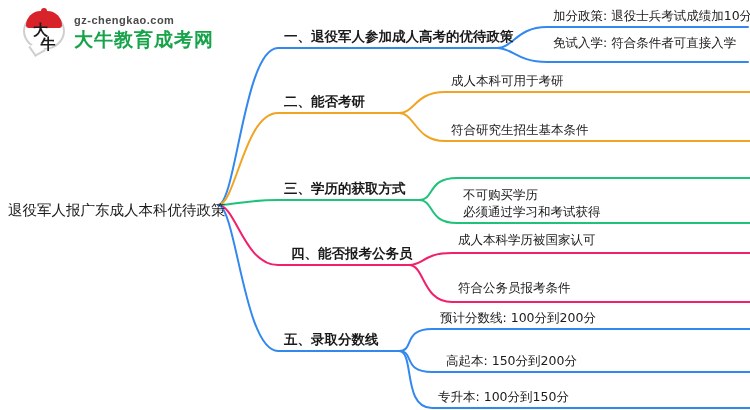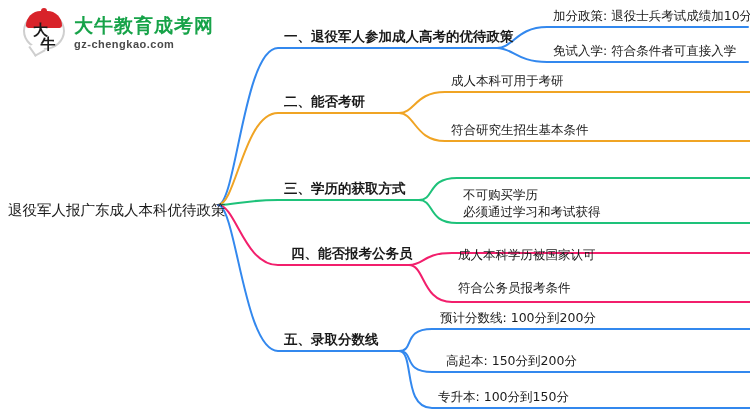--- a/index.html
+++ b/index.html
@@ -75,22 +75,22 @@
   <div id="logo">
     <div id="logo-mark">
       <div class="bubble"></div>
       <div class="cap"></div>
       <div class="glyphs">
         <span>大</span>
         <span>牛</span>
       </div>
     </div>
     <div id="logo-text">
+      <div id="logo-sub">gz-chengkao.com</div>
       <div id="logo-title">大牛教育成考网</div>
-      <div id="logo-sub">gz-chengkao.com</div>
     </div>
   </div>
 
   <svg id="wires" viewBox="0 0 750 410" xmlns="http://www.w3.org/2000/svg">
       <path d="M 218 205 C 236 205 244 48 278 48 L 497 48" fill="none" stroke="#3388ee" stroke-width="2" stroke-linecap="round"></path>
       <path d="M 497 48 C 513 48 517 27 547 27 L 748 27" fill="none" stroke="#3388ee" stroke-width="2" stroke-linecap="round"></path>
       <path d="M 497 48 C 513 48 517 62 547 62 L 748 62" fill="none" stroke="#3388ee" stroke-width="2" stroke-linecap="round"></path>
       <path d="M 218 205 C 236 205 244 113 278 113 L 399 113" fill="none" stroke="#f0a424" stroke-width="2" stroke-linecap="round"></path>
       <path d="M 399 113 C 415 113 415 92 445 92 L 750 92" fill="none" stroke="#f0a424" stroke-width="2" stroke-linecap="round"></path>
       <path d="M 399 113 C 415 113 415 141 445 141 L 750 141" fill="none" stroke="#f0a424" stroke-width="2" stroke-linecap="round"></path>
@@ -104,29 +104,29 @@
       <path d="M 399 351 C 415 351 402 329 432 329 L 750 329" fill="none" stroke="#3388ee" stroke-width="2" stroke-linecap="round"></path>
       <path d="M 399 351 C 415 351 402 372 432 372 L 750 372" fill="none" stroke="#3388ee" stroke-width="2" stroke-linecap="round"></path>
       <path d="M 399 351 C 415 351 402 408 432 408 L 750 408" fill="none" stroke="#3388ee" stroke-width="2" stroke-linecap="round"></path>
     </svg>
 
   <div class="node" id="root-label">退役军人报广东成人本科优待政策</div>
 
   <div id="labels">
       <div class="node branch-label" style="left: 284px; top: 28px;">一、退役军人参加成人高考的优待政策</div>
       <div class="node leaf-label" style="left: 553px; top: 8px;">加分政策: 退役士兵考试成绩加10分</div>
-      <div class="node leaf-label" style="left: 553px; top: 43px;">免试入学: 符合条件者可直接入学</div>
+      <div class="node leaf-label" style="left: 553px; top: 35px;">免试入学: 符合条件者可直接入学</div>
       <div class="node branch-label" style="left: 284px; top: 93px;">二、能否考研</div>
       <div class="node leaf-label" style="left: 451px; top: 73px;">成人本科可用于考研</div>
       <div class="node leaf-label" style="left: 451px; top: 122px;">符合研究生招生基本条件</div>
       <div class="node branch-label" style="left: 284px; top: 180px;">三、学历的获取方式</div>
       <div class="node leaf-label" style="left: 463px; top: 159px; margin-top: 28px;">不可购买学历</div>
       <div class="node leaf-label" style="left: 463px; top: 204px;">必须通过学习和考试获得</div>
       <div class="node branch-label" style="left: 291px; top: 245px;">四、能否报考公务员</div>
-      <div class="node leaf-label" style="left: 458px; top: 247px; text-align: right;">成人本科学历被国家认可</div>
+      <div class="node leaf-label" style="left: 458px; top: 232px; text-align: right;">成人本科学历被国家认可</div>
       <div class="node leaf-label" style="left: 458px; top: 280px;">符合公务员报考条件</div>
       <div class="node branch-label" style="left: 284px; top: 331px; text-align: right;">五、录取分数线</div>
       <div class="node leaf-label" style="left: 440px; top: 310px;">预计分数线: 100分到200分</div>
       <div class="node leaf-label" style="left: 438px; top: 353px; margin-left: 8px;">高起本: 150分到200分</div>
       <div class="node leaf-label" style="left: 438px; top: 389px;">专升本: 100分到150分</div>
     </div>
 
 </div>
 
 </body></html>

